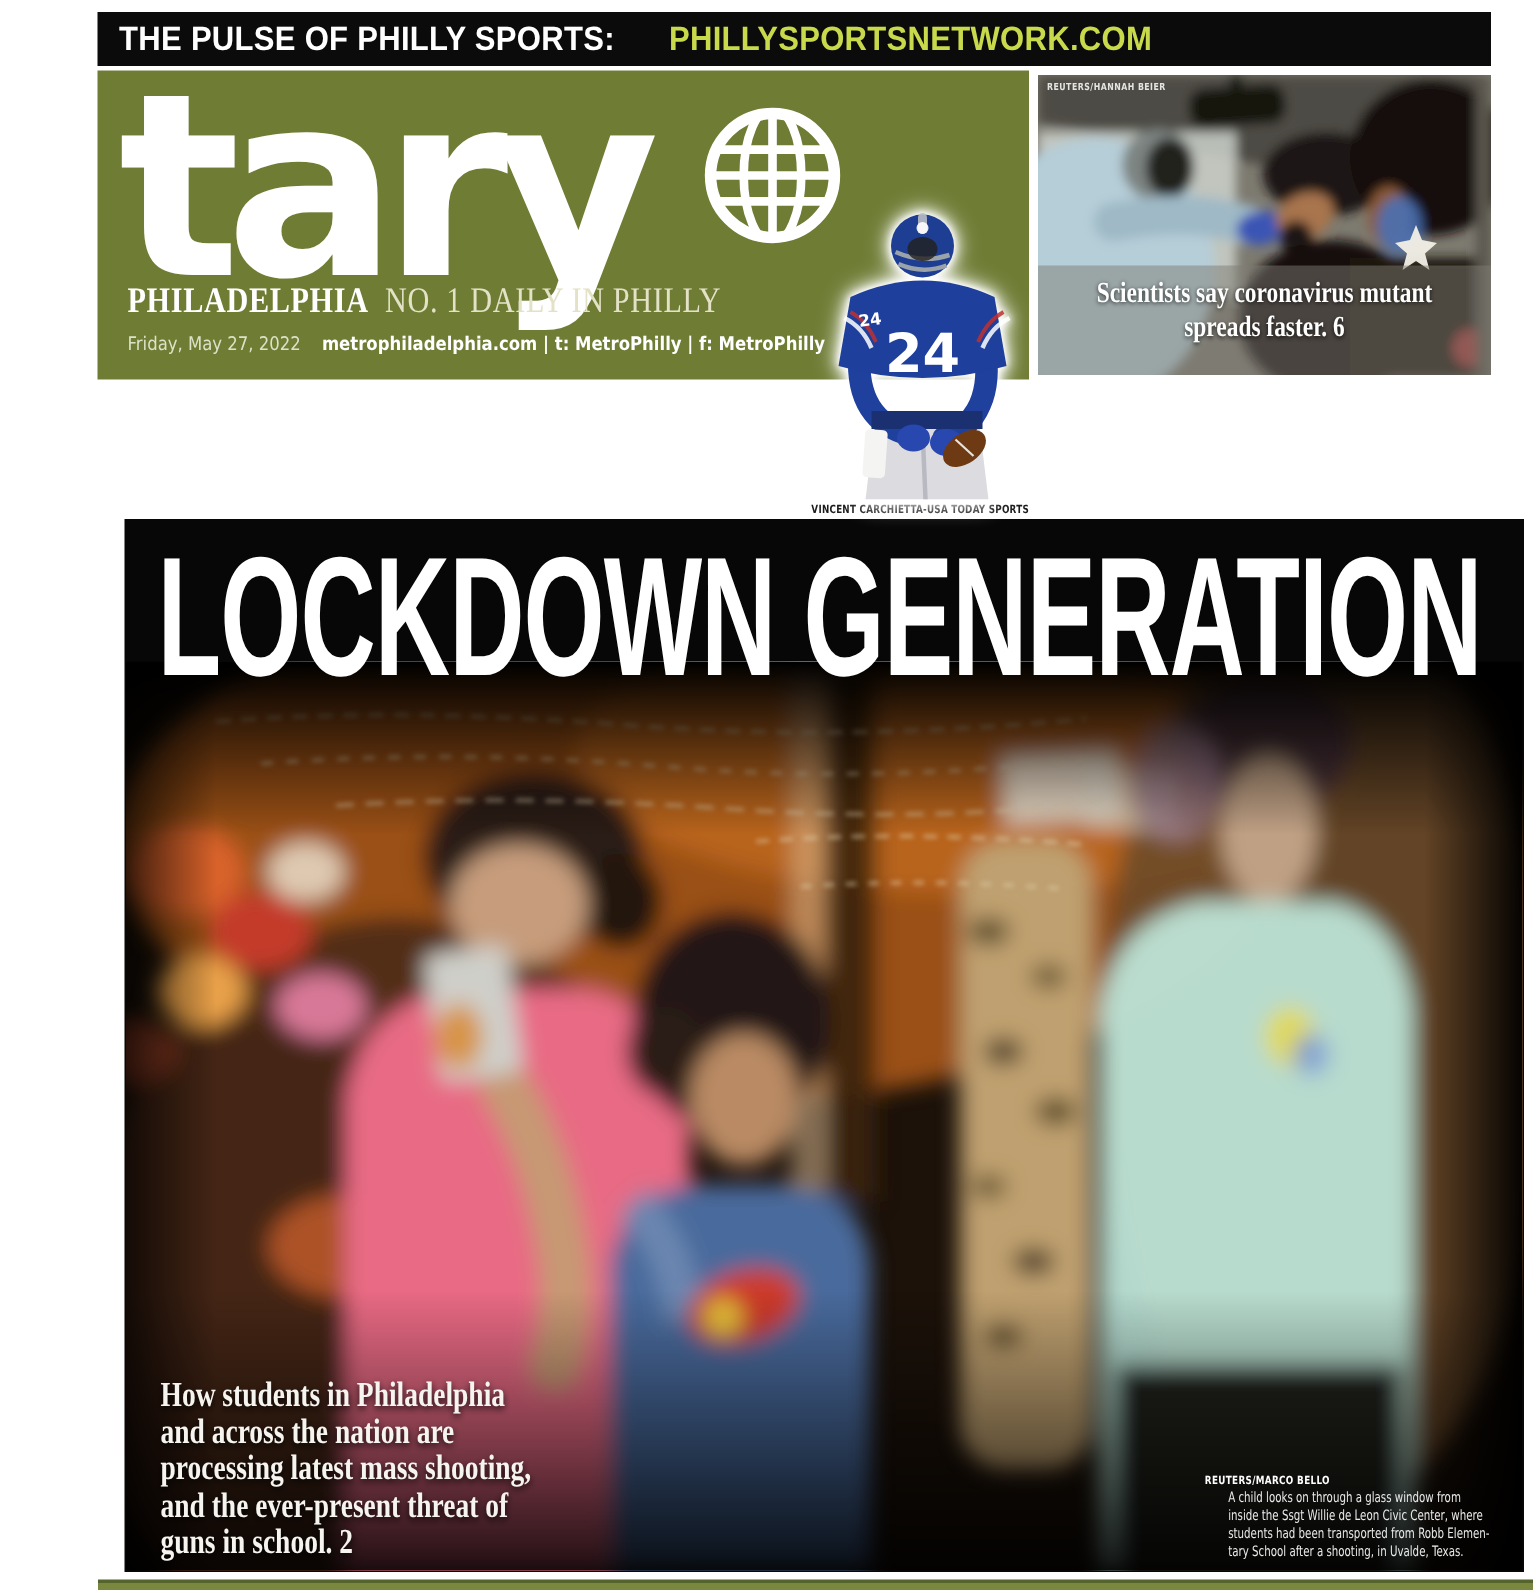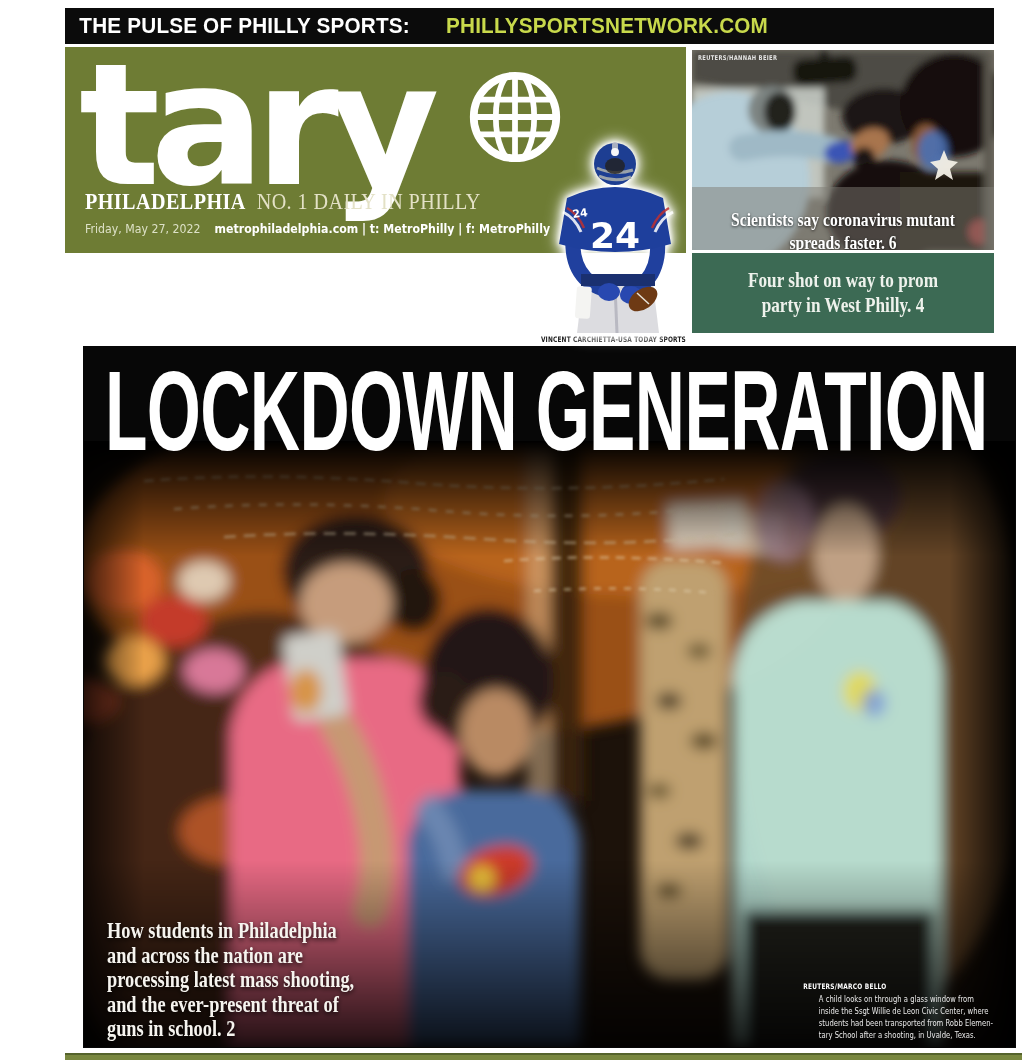--- a/index.html
+++ b/index.html
@@ -42,22 +42,22 @@
 
   
   .player{position:absolute;left:549px;top:136px;width:138px;height:197px;z-index:5;
           filter:drop-shadow(0 0 2px #fff) drop-shadow(0 0 4px #fff) drop-shadow(0 0 7px rgba(255,255,255,.95));}
 
   
   .covid-card{position:absolute;left:692px;top:50px;width:302px;height:200px;overflow:hidden;background:#0369a1;}
   .covid-photo{position:absolute;left:0;top:0;}
   .photo-credit-tl{position:absolute;left:6px;top:4px;color:rgba(255,255,255,.85);font-family:"DejaVu Sans",sans-serif;
           font-weight:bold;font-size:6.5px;letter-spacing:.4px;transform:scaleX(.8);transform-origin:left;white-space:nowrap;}
-  .covid-caption{position:absolute;left:0;bottom:0;width:302px;height:63px;background:rgba(125,123,115,.5);
-          text-align:center;padding-top:21px;box-sizing:border-box;}
+  .covid-caption{position:absolute;left:0;bottom:0;width:302px;height:73px;background:rgba(125,123,115,.5);
+          text-align:center;padding-top:7px;box-sizing:border-box;}
   .covid-caption div{color:#ffffff;font-family:"Liberation Serif",serif;font-weight:bold;font-size:19.5px;
           line-height:23px;text-shadow:0 1px 3px rgba(0,0,0,.75);transform:scaleX(.8);transform-origin:center;white-space:nowrap;}
   .promo-box{position:absolute;left:692px;top:253px;width:302px;height:80px;background:var(--promo_bg);
           text-align:center;padding-top:15px;box-sizing:border-box;}
   .promo-box div{color:#eef2ec;font-family:"Liberation Serif",serif;font-weight:bold;font-size:21.5px;
           line-height:25px;transform:scaleX(.8);transform-origin:center;white-space:nowrap;}
 
   
   .cover{position:absolute;left:63px;top:346px;width:933px;height:702px;background:var(--cover_bg);overflow:hidden;margin-left:20px;}
   .cover-photo{position:absolute;left:1px;top:95px;}
@@ -174,24 +174,20 @@
         <path d="M252,100 L256,110 L266,112 L258,119 L261,130 L252,124 L243,130 L246,119 L238,112 L248,110 Z" fill="#f2efe6" opacity=".95"></path>
       </g>
     </svg>
     <div class="photo-credit-tl">REUTERS/HANNAH BEIER</div>
     <div class="covid-caption">
       <div>Scientists say coronavirus mutant</div>
       <div>spreads faster. 6</div>
     </div>
   </div>
 
-  <div class="promo-box">
-    <div>Four shot on way to prom</div>
-    <div>party in West Philly. 4</div>
-  </div>
 
   <div class="cover">
     <svg class="cover-photo" width="931" height="606" viewBox="0 0 931 606">
       <defs>
         <filter id="pb" x="-10%" y="-10%" width="120%" height="120%">
             <feGaussianBlur stdDeviation="7"></feGaussianBlur>
           </filter>
         <filter id="sb" x="-20%" y="-20%" width="140%" height="140%">
             <feGaussianBlur stdDeviation="1.6"></feGaussianBlur>
           </filter>

